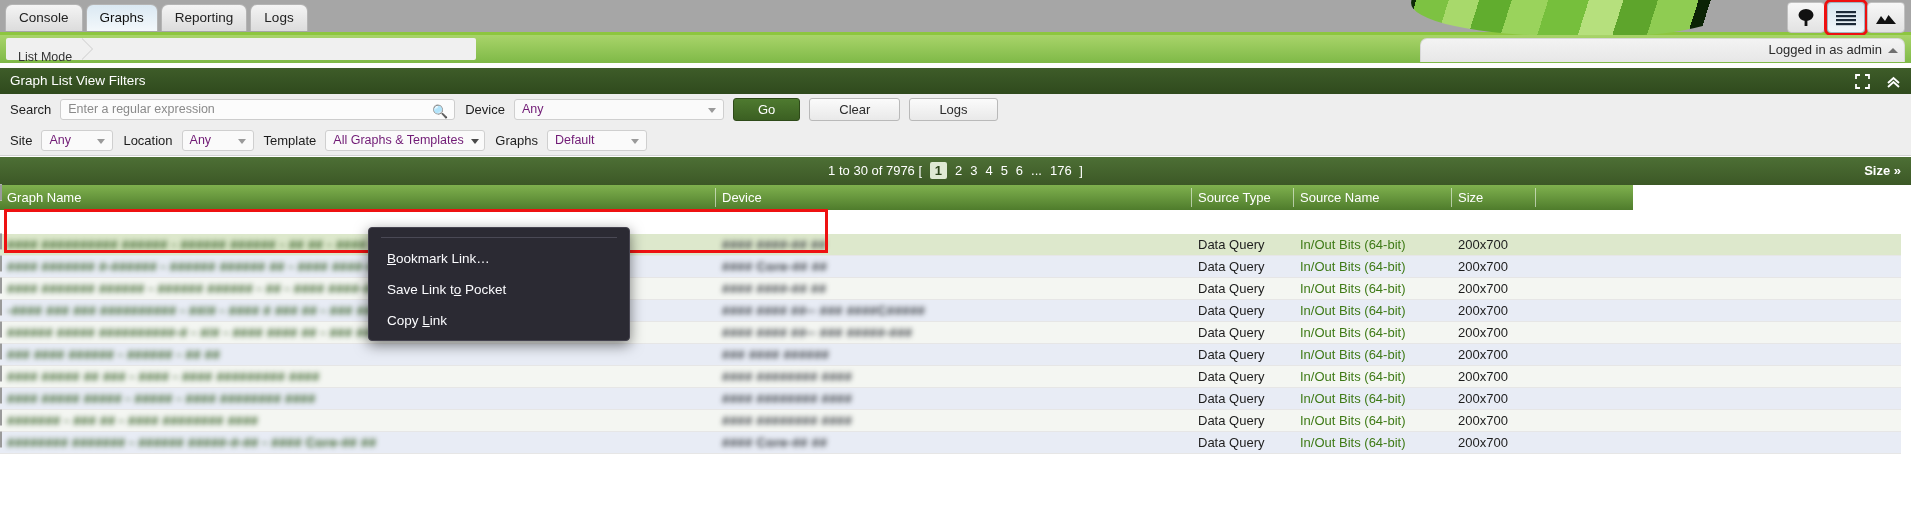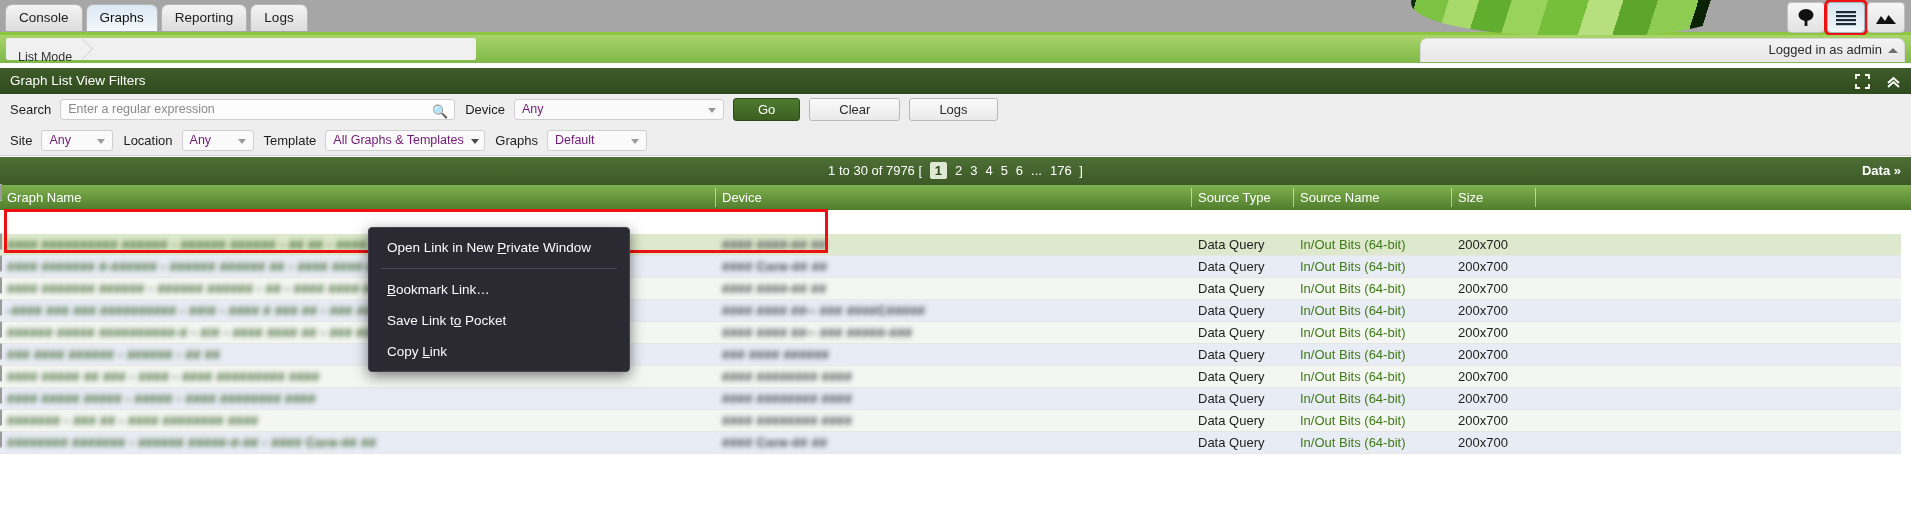--- a/index.html
+++ b/index.html
@@ -141,21 +141,21 @@
     background:linear-gradient(#4d6f35,#3c5826);
     color:#fff; font-size:13px;
   }
   #pagenums { position:absolute; left:0; right:0; text-align:center; line-height:28px; }
   #pagenums .pg { color:#fff; margin:0 4px; text-decoration:none; cursor:pointer; }
   #pagenums .pg.cur { background:#dfe9d4; color:#2d451c; padding:1px 5px; border-radius:2px; font-weight:bold; }
   #nextlink { position:absolute; right:10px; top:0; line-height:28px; color:#fff; font-weight:bold; cursor:pointer; }
 
   
   #thead {
-    position:absolute; left:0; top:185px; width:1911px; height:25px;
+    position:absolute; left:0; top:185px; width:1633px; height:25px;
     background:linear-gradient(#7fb14e,#4f7c2c);
     color:#fff; font-size:13px;
   }
   #thead .th { position:absolute; top:0; line-height:25px; padding-left:7px; white-space:nowrap; }
   #thead .sep { position:absolute; top:3px; width:1px; height:19px; background:rgba(255,255,255,.55); }
 
   #rows { position:absolute; left:0; top:210px; width:1901px;margin-top:24px; }
   .row { position:relative; height:22px; border-bottom:1px solid #e6e6e6; }
   .row.odd  { background:#f4f6f2; }
   .row.even { background:#e8ecf5; }
@@ -285,21 +285,21 @@
     <span class="flabel">Graphs</span>
     <div class="sel" style="width:100px;height:21px;">
       <span class="txt">Default</span>
       <span class="tri"></span>
     </div>
   </div>
 </div>
 
 <div id="pagebar">
   <div id="pagenums"><span>1 to 30 of 7976 [ </span><span class="pg cur">1</span><span class="pg">2</span><span class="pg">3</span><span class="pg">4</span><span class="pg">5</span><span class="pg">6</span><span class="pg">...</span><span class="pg">176</span><span> ]</span></div>
-  <span id="nextlink">Data »</span>
+  <span id="nextlink">Size »</span>
 </div>
 
 <div id="thead">
   <span class="th" style="left:0">Graph Name</span>
   <span class="sep" style="left:715px"></span>
   <span class="th" style="left:715px">Device</span>
   <span class="sep" style="left:1191px"></span>
   <span class="th" style="left:1191px">Source Type</span>
   <span class="sep" style="left:1293px"></span>
   <span class="th" style="left:1293px">Source Name</span>
@@ -318,18 +318,17 @@
     <div class="row even"><span class="cell c-name blur">### #### ###### - ###### - ## ##</span><span class="cell c-dev blur dev">### #### ######</span><span class="cell c-st">Data Query</span><span class="cell c-sn">In/Out Bits (64-bit)</span><span class="cell c-sz">200x700</span><span class="c-cb"></span></div>
     <div class="row odd"><span class="cell c-name blur">#### ##### ## ### - #### - #### ######### ####</span><span class="cell c-dev blur dev">#### ######## ####</span><span class="cell c-st">Data Query</span><span class="cell c-sn">In/Out Bits (64-bit)</span><span class="cell c-sz">200x700</span><span class="c-cb"></span></div>
     <div class="row even"><span class="cell c-name blur">#### ##### ##### - ##### - #### ######## ####</span><span class="cell c-dev blur dev">#### ######## ####</span><span class="cell c-st">Data Query</span><span class="cell c-sn">In/Out Bits (64-bit)</span><span class="cell c-sz">200x700</span><span class="c-cb"></span></div>
     <div class="row odd"><span class="cell c-name blur">####### - ### ## - #### ######## ####</span><span class="cell c-dev blur dev">#### ######## ####</span><span class="cell c-st">Data Query</span><span class="cell c-sn">In/Out Bits (64-bit)</span><span class="cell c-sz">200x700</span><span class="c-cb"></span></div>
     <div class="row even"><span class="cell c-name blur">######## ####### - ###### #####-#-## - #### Core-## ##</span><span class="cell c-dev blur dev">#### Core-## ##</span><span class="cell c-st">Data Query</span><span class="cell c-sn">In/Out Bits (64-bit)</span><span class="cell c-sz">200x700</span><span class="c-cb"></span></div>
   </div>
 
 <div id="redbox"></div>
 
 <div id="ctxmenu">
-    <div class="mi">Open Link in New <u>P</u>rivate Window</div>
     <div class="msep"></div>
     <div class="mi"><u>B</u>ookmark Link…</div>
     <div class="mi">Save Link t<u>o</u> Pocket</div>
     <div class="mi">Copy <u>L</u>ink</div>
   </div>
 
 </body></html>

